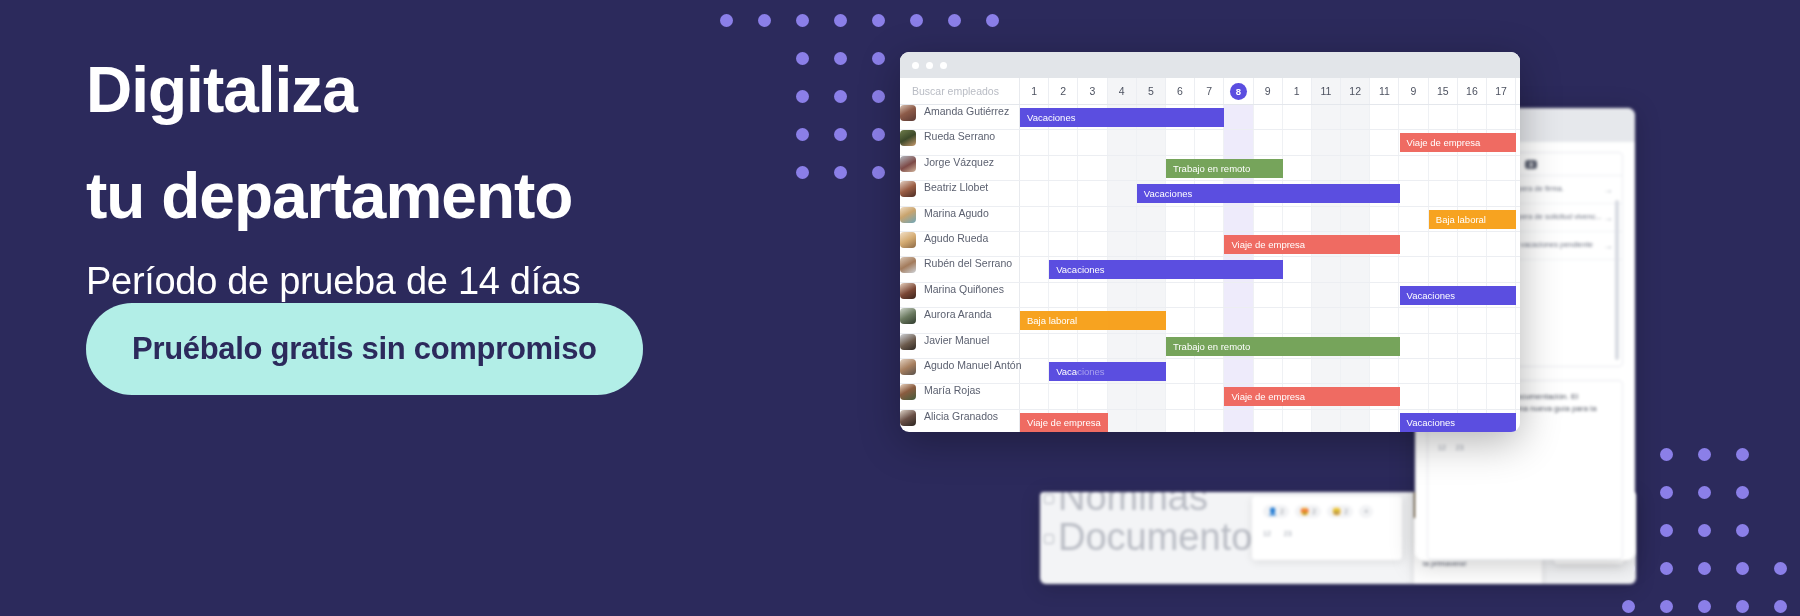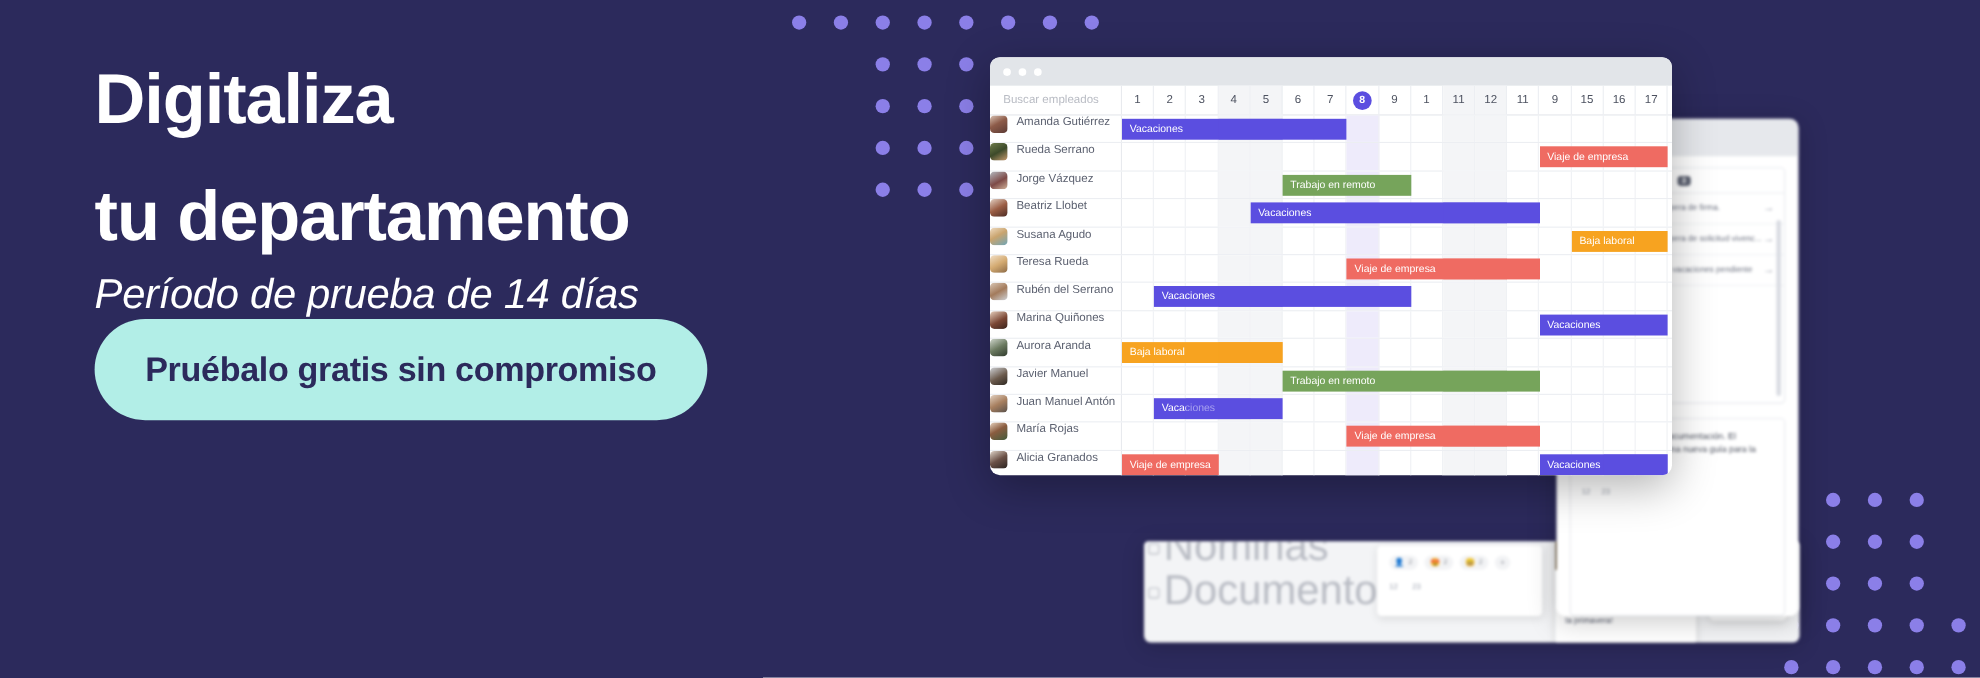--- a/index.html
+++ b/index.html
@@ -43,23 +43,22 @@
     line-height: 1.0;
     font-weight: 700;
     color: #ffffff;
     letter-spacing: -1px;
     margin-top: 42px;
   }
   #subhead {
     font-size: 38px;
     font-weight: 500;
     color: #ffffff;
-    margin-top: 19px;
+    margin-top: 32px;
     letter-spacing: -0.3px;
-    font-style: italic;
   }
   #cta-button {
     display: inline-flex;
     align-items: center;
     justify-content: center;
     height: 92px;
     padding: 0 46px;
     background: #b2eee7;
     border: none;
     border-radius: 46px;
@@ -517,21 +516,21 @@
               <div class="slot"></div>
               <div class="slot"></div>
               <div class="slot"></div>
               <div class="bar" style="left: 116.8px; width: 262.8px; background: rgb(91, 78, 224);">Vacaciones</div>
               <div class="bar pale" style="left: 292px; width: 58.4px; background: rgb(91, 78, 224); z-index: 3;"></div>
             </div>
           </div>
           <div class="cal-row">
             <div class="name-col">
               <span class="avatar" style="background-image: linear-gradient(150deg, rgb(240, 220, 194) 0%, rgb(201, 164, 110) 45%, rgb(111, 166, 184) 100%);"></span>
-              <span class="emp-name">Susana Agudo</span>
+              <span class="emp-name">Marina Agudo</span>
             </div>
             <div class="track">
               <div class="slot"></div>
               <div class="slot"></div>
               <div class="slot"></div>
               <div class="slot weekend"></div>
               <div class="slot weekend"></div>
               <div class="slot"></div>
               <div class="slot"></div>
               <div class="slot today"></div>
@@ -543,21 +542,21 @@
               <div class="slot"></div>
               <div class="slot"></div>
               <div class="slot"></div>
               <div class="slot"></div>
               <div class="bar" style="left: 408.8px; width: 87.6px; background: rgb(247, 163, 32);">Baja laboral</div>
             </div>
           </div>
           <div class="cal-row">
             <div class="name-col">
               <span class="avatar" style="background-image: linear-gradient(150deg, rgb(242, 224, 200) 0%, rgb(212, 171, 114) 50%, rgb(140, 106, 70) 100%);"></span>
-              <span class="emp-name">Teresa Rueda</span>
+              <span class="emp-name">Agudo Rueda</span>
             </div>
             <div class="track">
               <div class="slot"></div>
               <div class="slot"></div>
               <div class="slot"></div>
               <div class="slot weekend"></div>
               <div class="slot weekend"></div>
               <div class="slot"></div>
               <div class="slot"></div>
               <div class="slot today"></div>
@@ -677,21 +676,21 @@
               <div class="slot"></div>
               <div class="slot"></div>
               <div class="slot"></div>
               <div class="bar" style="left: 146px; width: 233.6px; background: rgb(118, 164, 91);">Trabajo en remoto</div>
               <div class="bar pale" style="left: 292px; width: 58.4px; background: rgb(118, 164, 91); z-index: 3;"></div>
             </div>
           </div>
           <div class="cal-row">
             <div class="name-col">
               <span class="avatar" style="background-image: linear-gradient(150deg, rgb(227, 210, 194) 0%, rgb(167, 127, 95) 50%, rgb(88, 80, 74) 100%);"></span>
-              <span class="emp-name">Juan Manuel Antón</span>
+              <span class="emp-name">Agudo Manuel Antón</span>
             </div>
             <div class="track">
               <div class="slot"></div>
               <div class="slot"></div>
               <div class="slot"></div>
               <div class="slot weekend"></div>
               <div class="slot weekend"></div>
               <div class="slot"></div>
               <div class="slot"></div>
               <div class="slot today"></div>

